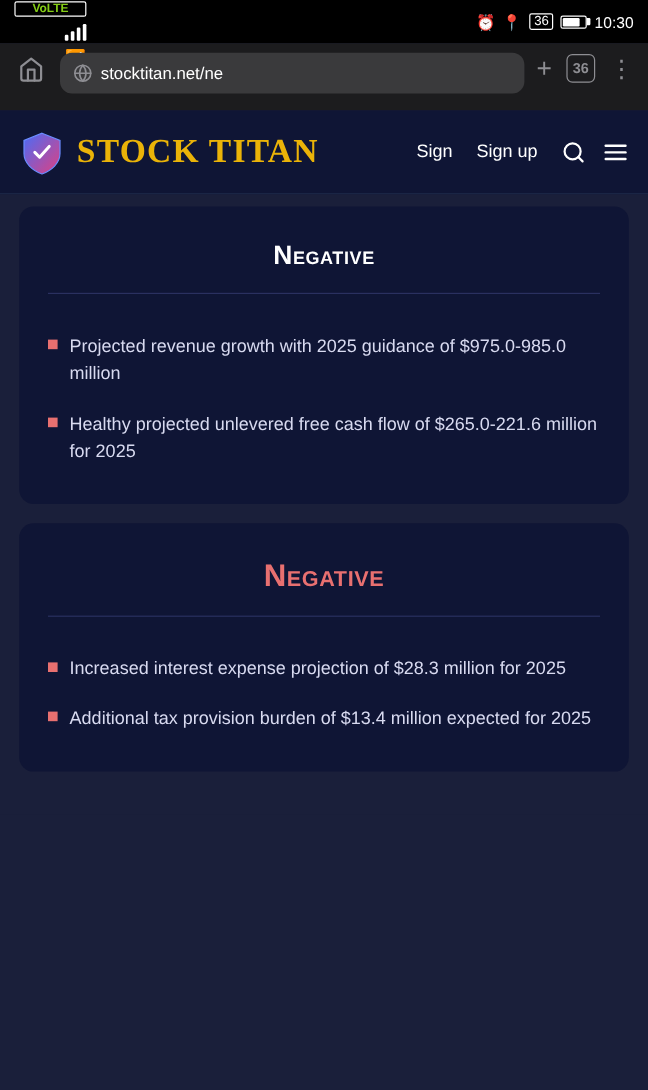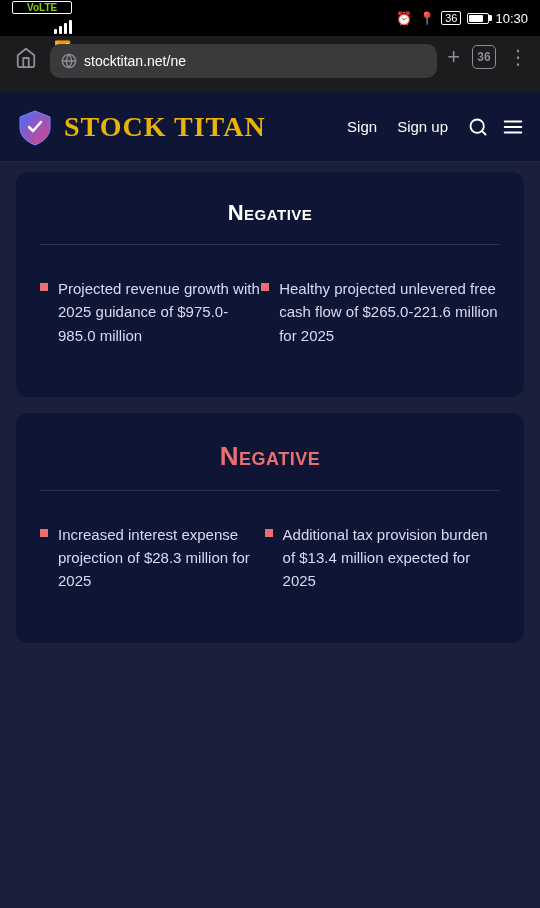--- a/index.html
+++ b/index.html
@@ -237,21 +237,21 @@
     .section-divider {
       border: none;
       border-top: 1px solid #2a3060;
       margin-bottom: 22px;
     }
 
     .bullet-list {
       list-style: none;
       padding: 0;
       display: flex;
-      flex-direction: row;
+      flex-direction: column;
       gap: 0;
       margin-top: 32px;
     }
 
     .bullet-item {
       display: flex;
       align-items: flex-start;
       gap: 10px;
       margin-bottom: 18px;
       line-height: 1.55;

